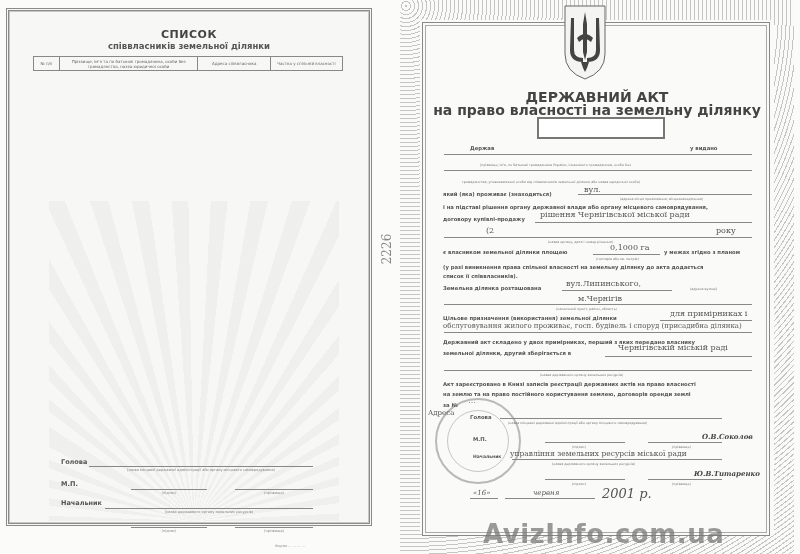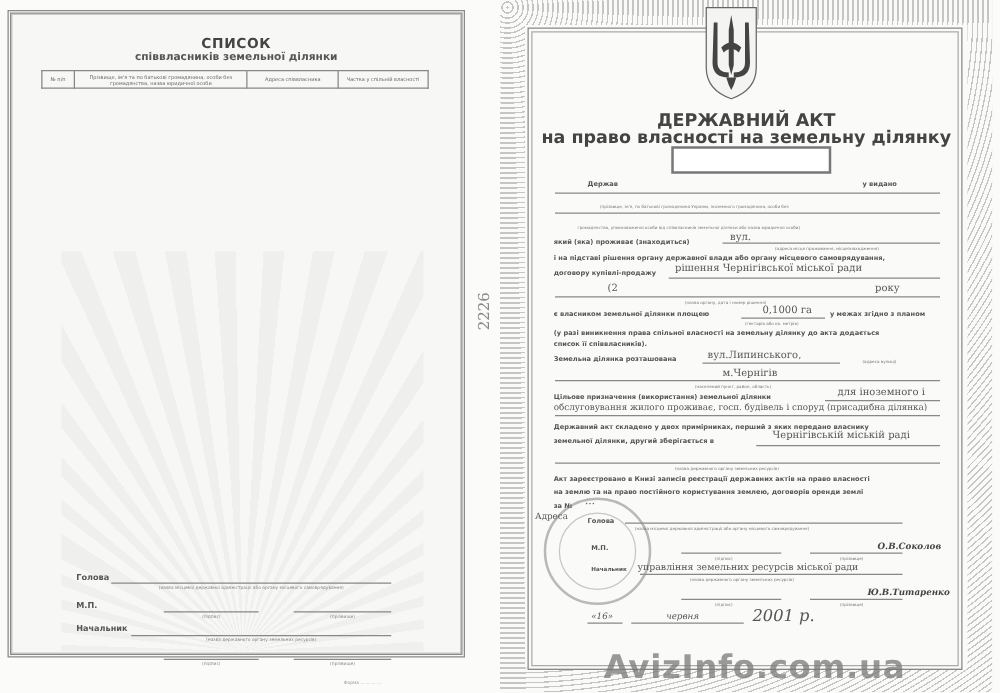--- a/index.html
+++ b/index.html
@@ -116,21 +116,21 @@
 <div class="rline" style="left:443px;top:191px">який (яка) проживає (знаходиться)</div>
 <div class="hand" style="left:584px;top:185px">вул.</div>
 <div class="uline" style="left:578px;top:194px;width:174px"></div>
 <div class="rcap" style="left:620px;top:197px">(адреса місця проживання, місцезнаходження)</div>
 
 <div class="rline" style="left:443px;top:204px">і на підставі рішення органу державної влади або органу місцевого самоврядування,</div>
 <div class="rline" style="left:443px;top:216px">договору купівлі-продажу</div>
 <div class="hand" style="left:540px;top:210px">рішення Чернігівської міської ради</div>
 <div class="uline" style="left:535px;top:222px;width:217px"></div>
 <div class="hand" style="left:486px;top:226px">(2</div>
-<div class="hand" style="left:700px;top:226px">року</div>
+<div class="hand" style="left:716px;top:226px">року</div>
 <div class="uline" style="left:444px;top:237px;width:308px"></div>
 <div class="rcap" style="left:548px;top:240px">(назва органу, дата і номер рішення)</div>
 
 <div class="rline" style="left:443px;top:249px">є власником земельної ділянки площею</div>
 <div class="hand" style="left:610px;top:243px">0,1000 га</div>
 <div class="uline" style="left:593px;top:254px;width:67px"></div>
 <div class="rline" style="left:664px;top:249px">у межах згідно з планом</div>
 <div class="rcap" style="left:596px;top:257px">(гектарів або кв. метрів)</div>
 
 <div class="rline" style="left:443px;top:264px">(у разі виникнення права спільної власності на земельну ділянку до акта додається</div>
@@ -138,21 +138,21 @@
 
 <div class="rline" style="left:443px;top:285px">Земельна ділянка розташована</div>
 <div class="hand" style="left:566px;top:279px">вул.Липинського,</div>
 <div class="uline" style="left:562px;top:290px;width:110px"></div>
 <div class="rcap" style="left:690px;top:287px">(адреса вулиці)</div>
 <div class="hand" style="left:578px;top:294px">м.Чернігів</div>
 <div class="uline" style="left:444px;top:304px;width:308px"></div>
 <div class="rcap" style="left:556px;top:307px">(населений пункт, район, область)</div>
 
 <div class="rline" style="left:443px;top:315px">Цільове призначення (використання) земельної ділянки</div>
-<div class="hand" style="left:670px;top:309px">для іноземного і</div>
+<div class="hand" style="left:670px;top:309px">для примірниках і</div>
 <div class="uline" style="left:660px;top:320px;width:92px"></div>
 <div class="hand" style="left:443px;top:322px;font-size:7px">обслуговування жилого проживає, госп. будівель і споруд (присадибна ділянка)</div>
 <div class="uline" style="left:444px;top:332px;width:308px"></div>
 
 <div class="rline" style="left:443px;top:339px">Державний акт складено у двох примірниках, перший з яких передано власнику</div>
 <div class="rline" style="left:443px;top:350px">земельної ділянки, другий зберігається в</div>
 <div class="hand" style="left:618px;top:343px">Чернігівській міській раді</div>
 <div class="uline" style="left:605px;top:356px;width:147px"></div>
 <div class="uline" style="left:444px;top:370px;width:308px"></div>
 <div class="rcap" style="left:540px;top:373px">(назва державного органу земельних ресурсів)</div>

